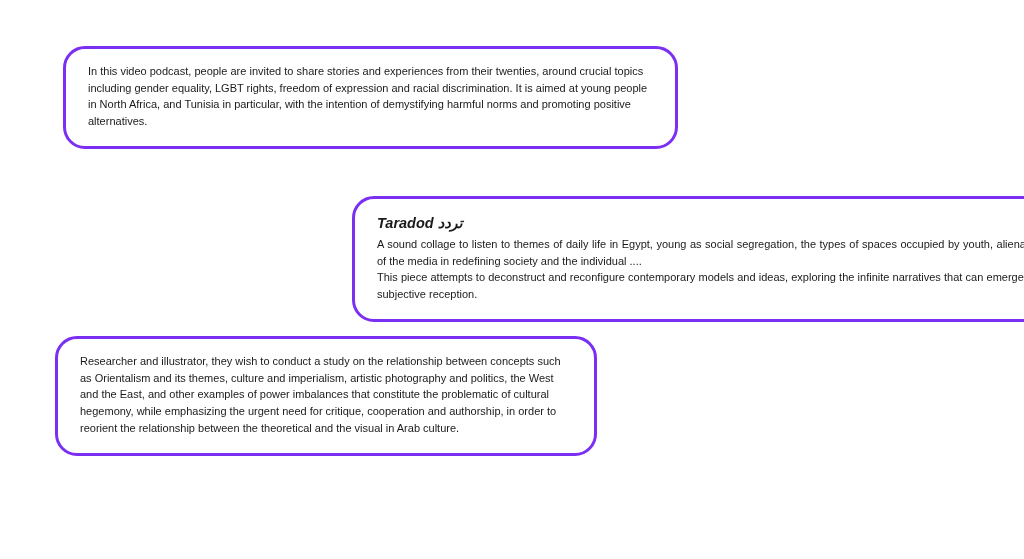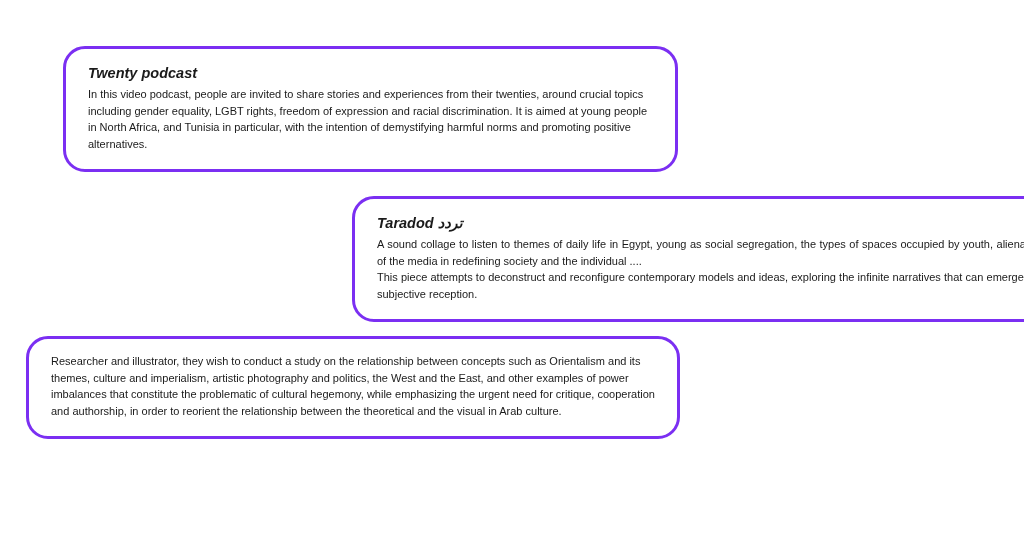--- a/index.html
+++ b/index.html
@@ -44,35 +44,34 @@
     width: 615px;
   }
   
   #card-taradod {
     left: 352px;
     top: 196px;
     width: 772px;
   }
   
   #card-researcher {
-    left: 26px;
+    left: 55px;
     top: 336px;
-    width: 654px;
+    width: 542px;
   }
   .rtl-title {
     direction: rtl;
     unicode-bidi: embed;
     display: inline;
   }
 </style>
 </head>
 <body>
 
 <div class="card" id="card-podcast">
-  <div class="title">Twenty podcast</div>
   <p>In this video podcast, people are invited to share stories and experiences from their twenties, around crucial topics including gender equality, LGBT rights, freedom of expression and racial discrimination. It is aimed at young people in North Africa, and Tunisia in particular, with the intention of demystifying harmful norms and promoting positive alternatives.</p>
 </div>
 
 <div class="card justify" id="card-taradod">
   <div class="title">
     <span class="rtl-title">تردد Taradod</span>
   </div>
   <p>A sound collage to listen to themes of daily life in Egypt, young as social segregation, the types of spaces occupied by youth, alienation, the power of the media in redefining society and the individual ....</p>
   <p>This piece attempts to deconstruct and reconfigure contemporary models and ideas, exploring the infinite narratives that can emerge on the basis of subjective reception.</p>
 </div>

